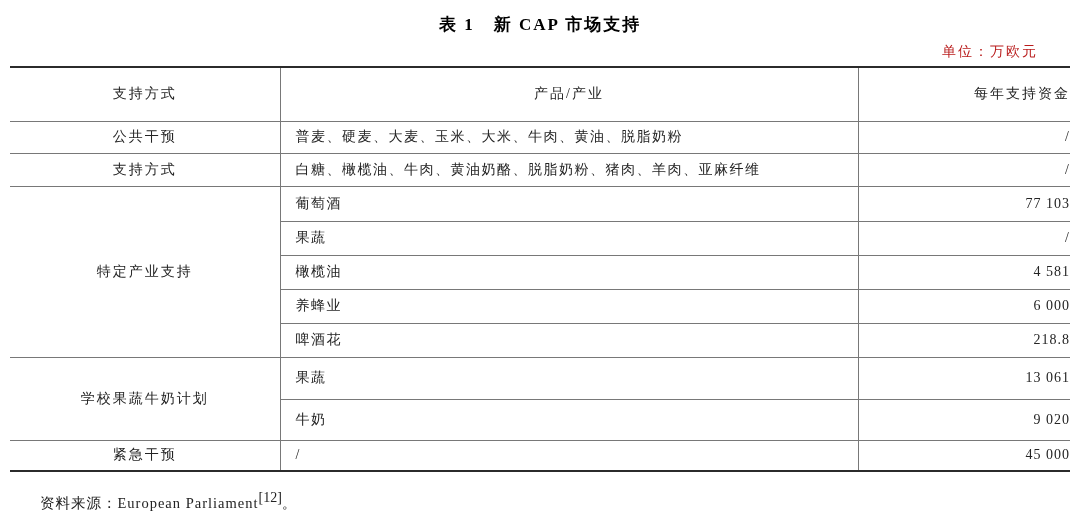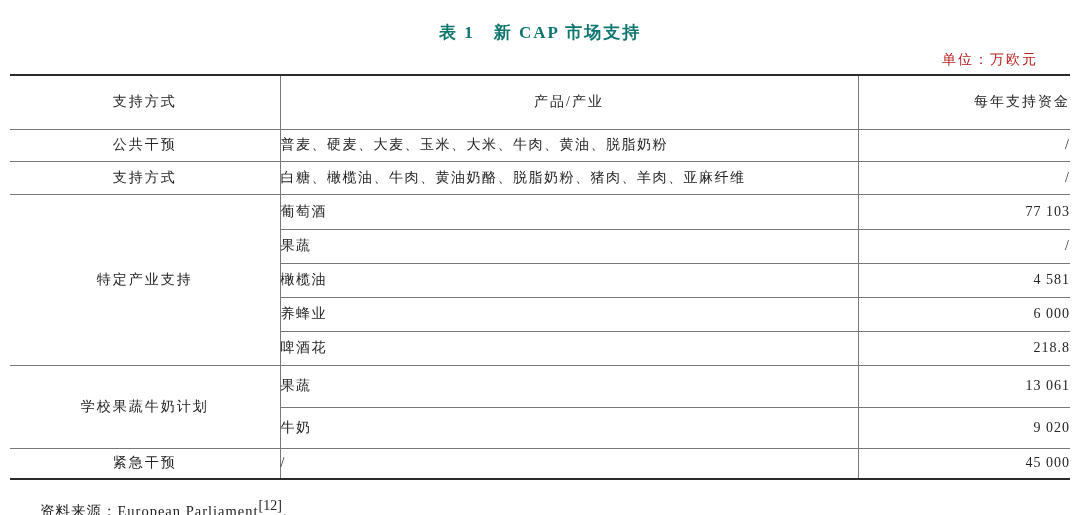--- a/index.html
+++ b/index.html
@@ -5,26 +5,26 @@
   * { margin: 0; padding: 0; box-sizing: border-box; }
   html, body {
     width: 1080px; height: 515px;
     background: #ffffff;
     font-family: "Liberation Serif", "DejaVu Serif", serif;
     color: #1f1f1f;
     overflow: hidden;
   }
   .page { width: 1080px; height: 515px; position: relative; }
   .title {
-    margin-top: 21px;
+    margin-top: 13px;
     text-align: center;
     font-size: 17px;
     font-weight: bold;
     letter-spacing: 2px;
-    color: #0f766e;
+    color: #000000;
   }
   .unit {
     margin-top: 7px;
     text-align: right;
     padding-right: 42px;
     font-size: 14px;
     letter-spacing: 2px;
     color: #b91c1c;
   }
   table.cap-table {
@@ -47,20 +47,21 @@
     letter-spacing: 2px;
     text-align: center;
     padding: 0;
   }
   .cap-table .col1 { border-left: none; }
   .cap-table .col3 { border-right: none; text-align: right; }
   .cap-table thead th { border-top: none; }
   .cap-table tr.header-row { height: 54px; }
   .cap-table td.col2 {
     text-align: left;
+    padding-left: 15px;
     letter-spacing: 1.5px;
   }
   .cap-table td.col3 { letter-spacing: 1px; }
   .source {
     margin-top: 9px;
     padding-left: 40px;
     font-size: 14.5px;
     color: #222;
     letter-spacing: 1px;
   }

